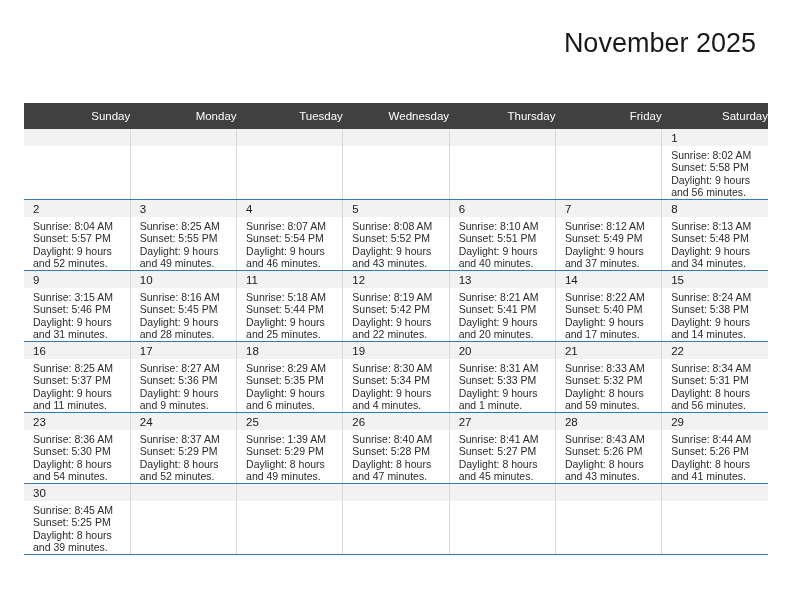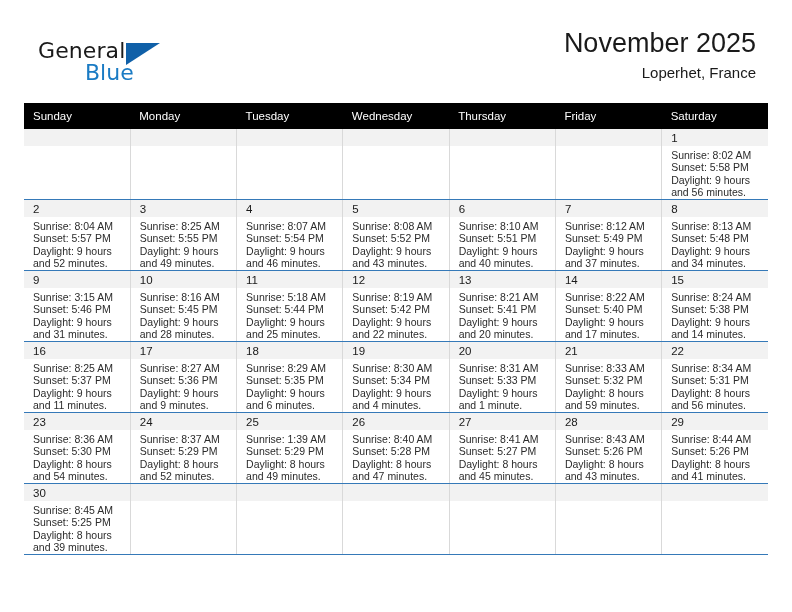--- a/index.html
+++ b/index.html
@@ -94,25 +94,25 @@
     left: 24px;
     top: 103px;
     width: 744px;
   }
   table.cal {
     border-collapse: collapse;
     width: 744px;
     table-layout: fixed;
   }
   table.cal th {
-    background: #000000;
+    background: #404040;
     color: #ffffff;
     font-size: 11.5px;
     font-weight: normal;
-    text-align: left;
+    text-align: right;
     padding: 6px 0 6px 9px;
     height: 14px;
     border: none;
   }
   table.cal td {
     vertical-align: top;
     padding: 0;
     border: none;
     border-bottom: 1px solid #3579b8;
     border-right: 1px solid #d9d9d9;
@@ -141,29 +141,23 @@
   }
   .cell-body div { white-space: nowrap; }
 </style>
 </head>
 <body>
 
 <div class="page">
 
   <div class="top">
 
-    <div class="brand">
-      <span class="brand-general">General</span>
-      <span class="brand-tri"></span>
-      <span class="brand-blue">Blue</span>
-    </div>
 
     <div class="title-block">
       <div class="cal-title">November 2025</div>
-      <div class="cal-sub">Loperhet, France</div>
     </div>
 
   </div>
 
   <div class="cal-wrap">
     <table class="cal">
       <thead>
         <tr>
           <th>Sunday</th>
           <th>Monday</th>

